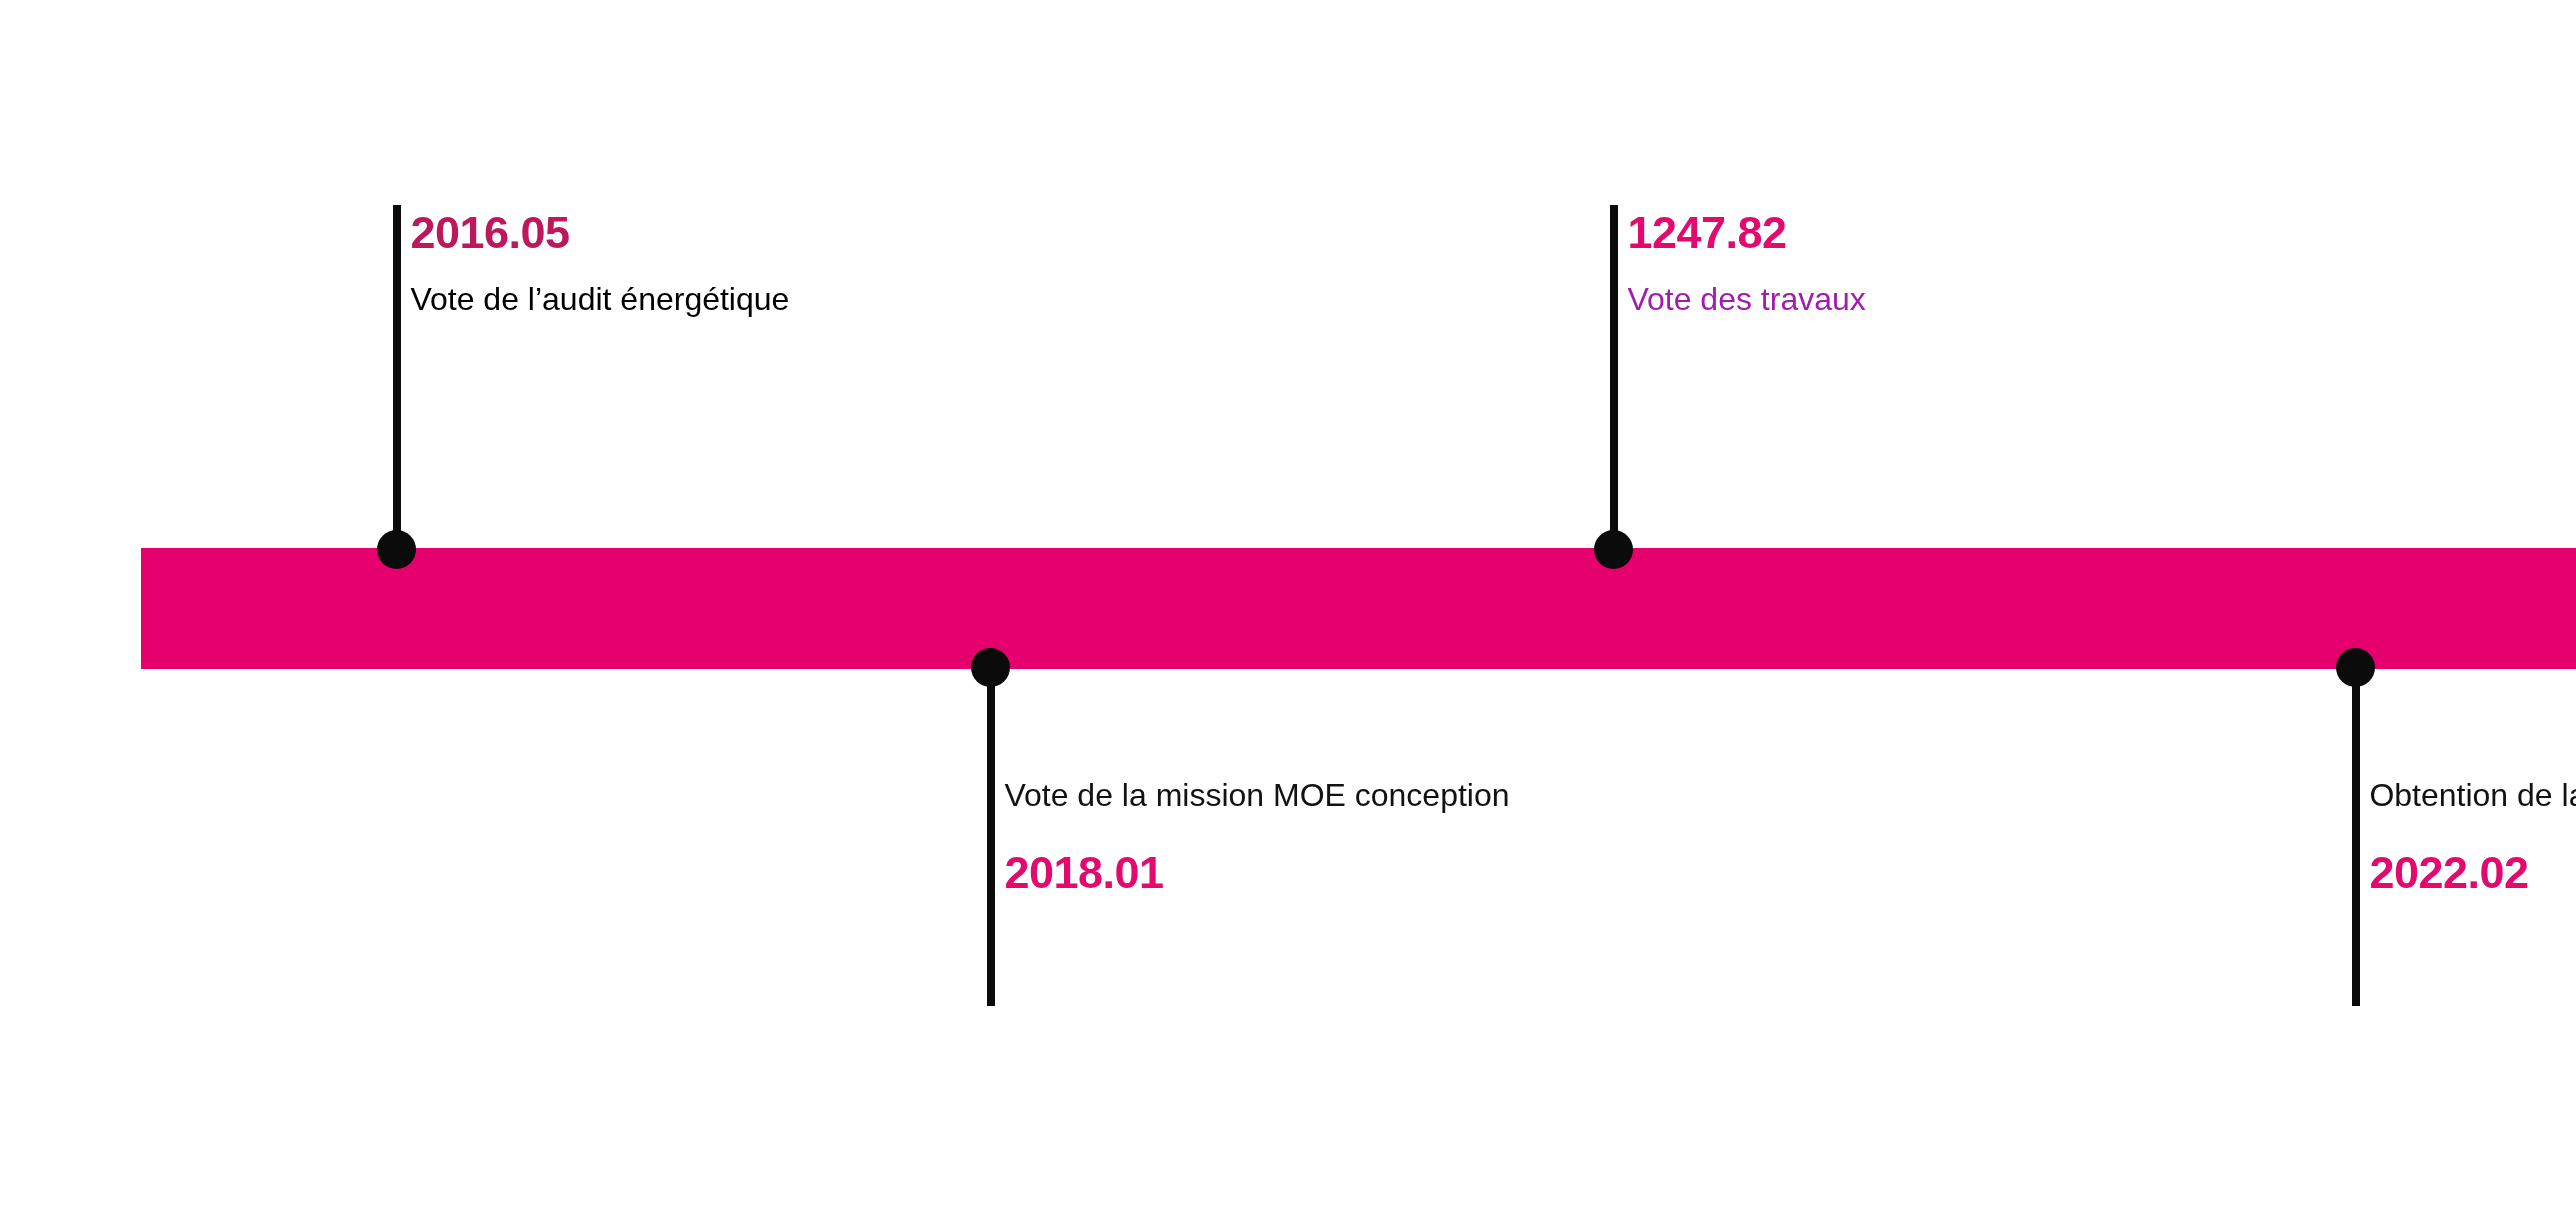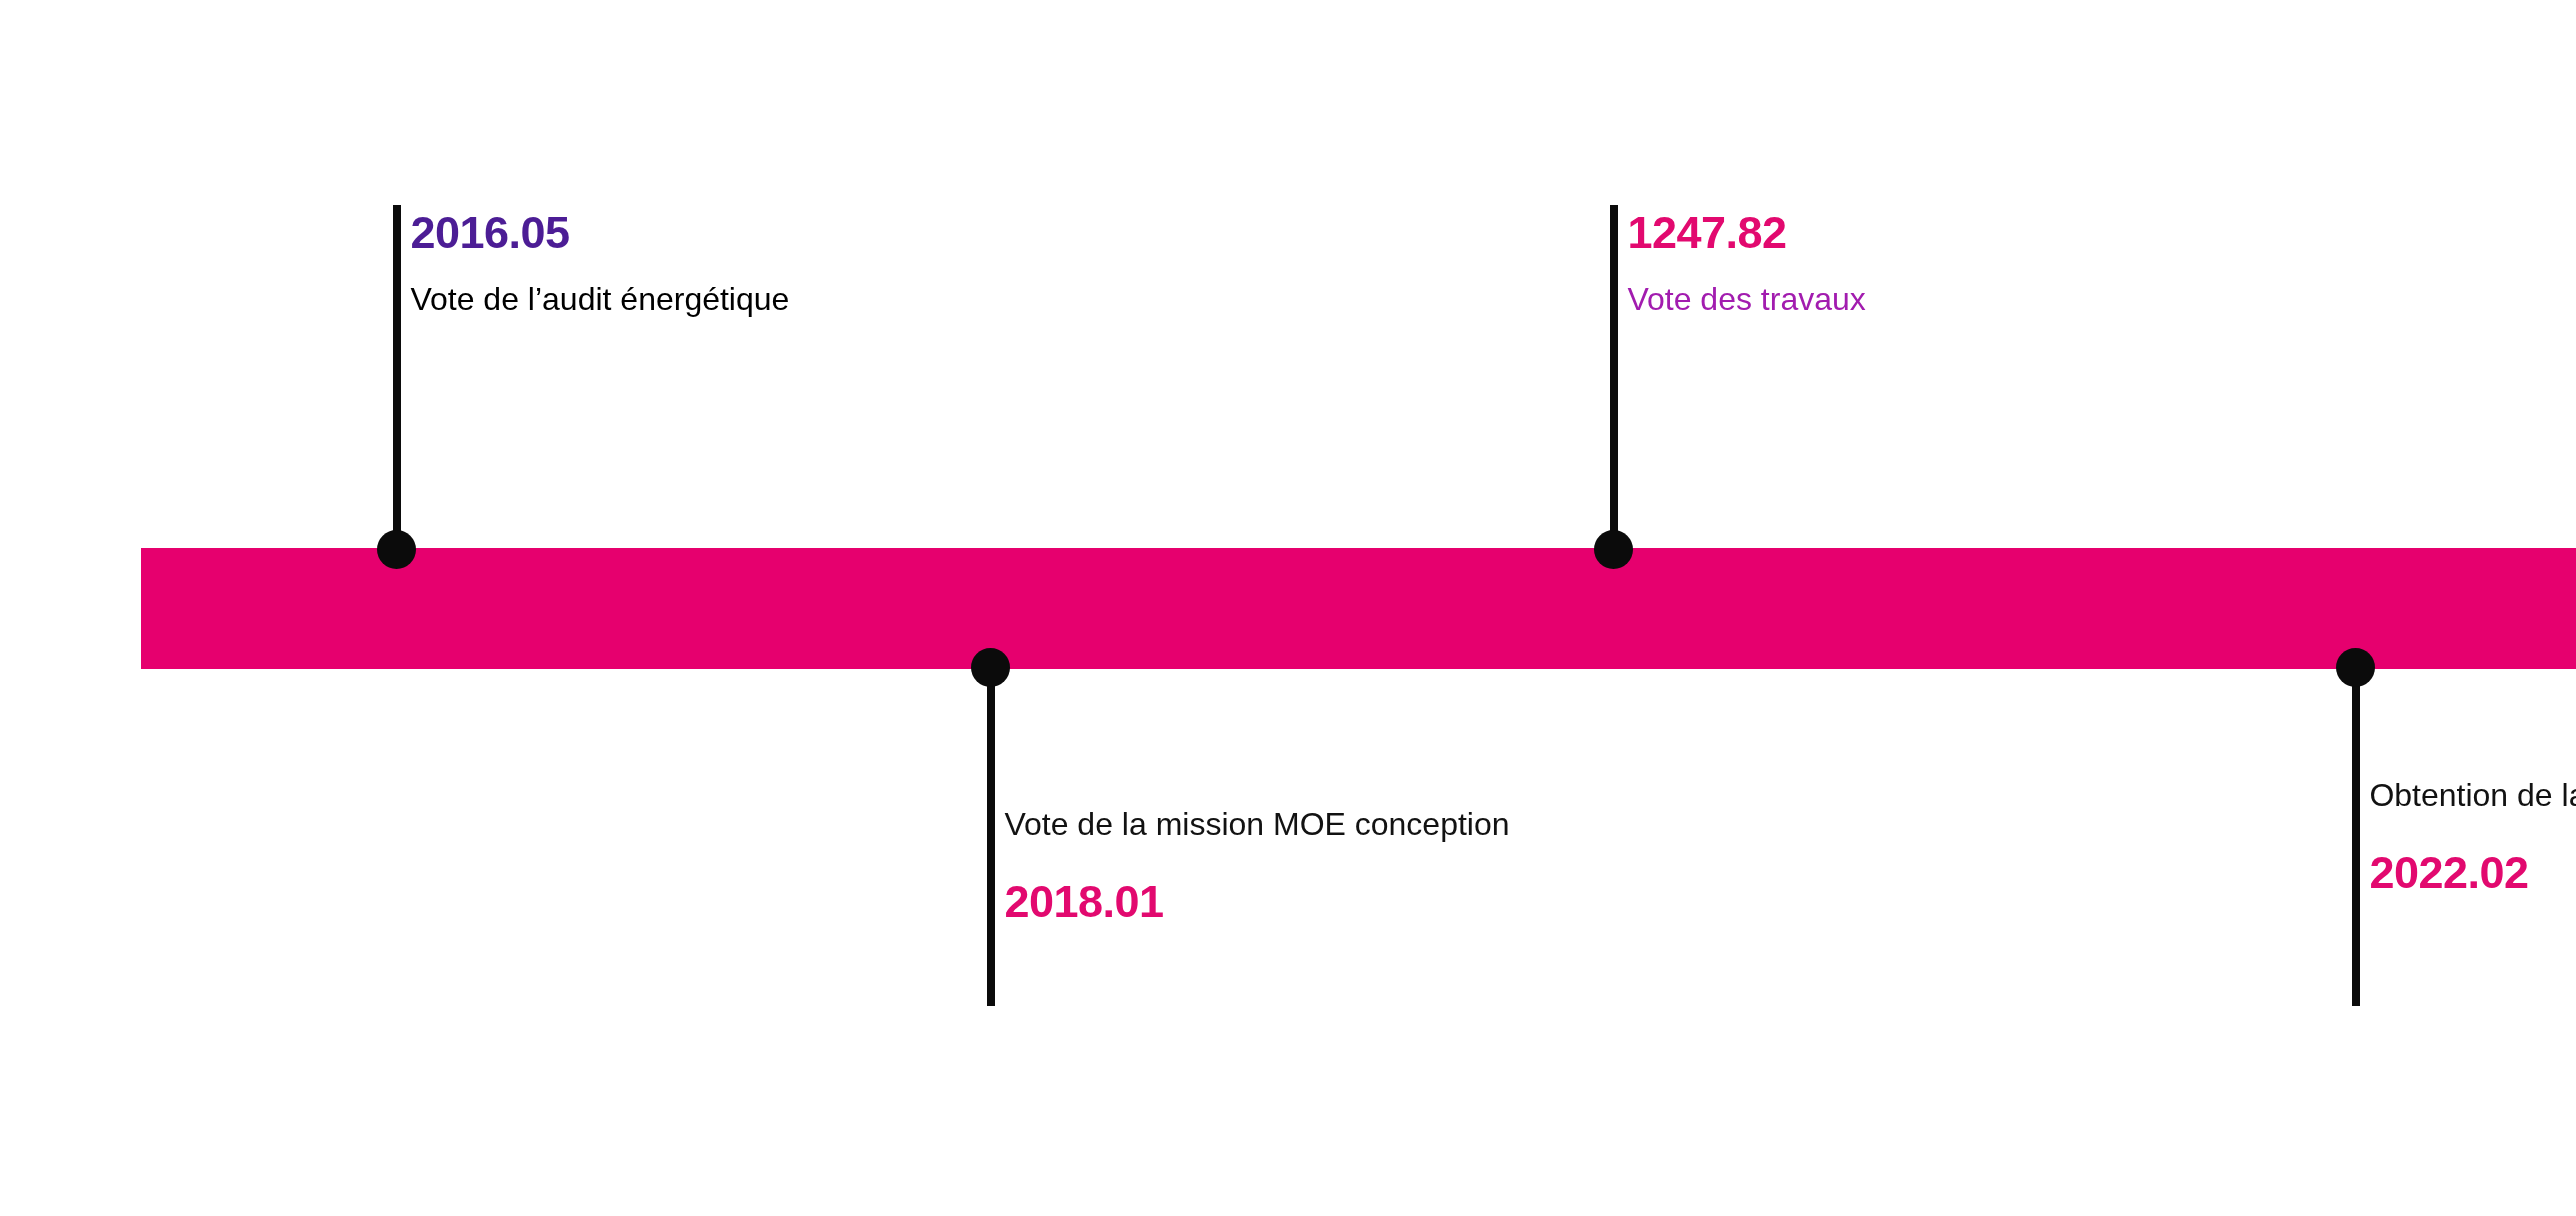--- a/index.html
+++ b/index.html
@@ -118,29 +118,29 @@
   <div class="bar-wrap">
     <div class="bar-body"></div>
 
   </div>
 
   <div id="markers">
       <div class="marker top" style="left: 397px;">
         <div class="connector" style="background: rgb(11, 11, 11);"></div>
         <div class="dot" style="background: rgb(11, 11, 11);"></div>
         <div class="label">
-          <div class="date" style="color: #4c1d95;">2016.05</div>
+          <div class="date" style="color: #be185d;">2016.05</div>
           <div class="desc" style="color: #000000;">Vote de l’audit énergétique</div>
         </div>
       </div>
       <div class="marker bottom" style="left: 991px;">
         <div class="connector" style="background: rgb(11, 11, 11);"></div>
         <div class="dot" style="background: rgb(11, 11, 11);"></div>
         <div class="label">
-          <div class="desc" style="color: rgb(18, 18, 18); margin-top: 29px;">Vote de la mission MOE conception</div>
+          <div class="desc" style="color: rgb(18, 18, 18);">Vote de la mission MOE conception</div>
           <div class="date" style="color: rgb(226, 9, 111);">2018.01</div>
         </div>
       </div>
       <div class="marker top" style="left: 1614px;">
         <div class="connector" style="background: rgb(11, 11, 11);"></div>
         <div class="dot" style="background: rgb(11, 11, 11);"></div>
         <div class="label">
           <div class="date" style="color: rgb(226, 9, 111);">1247.82</div>
           <div class="desc" style="color: #a21caf;">Vote des travaux</div>
         </div>

